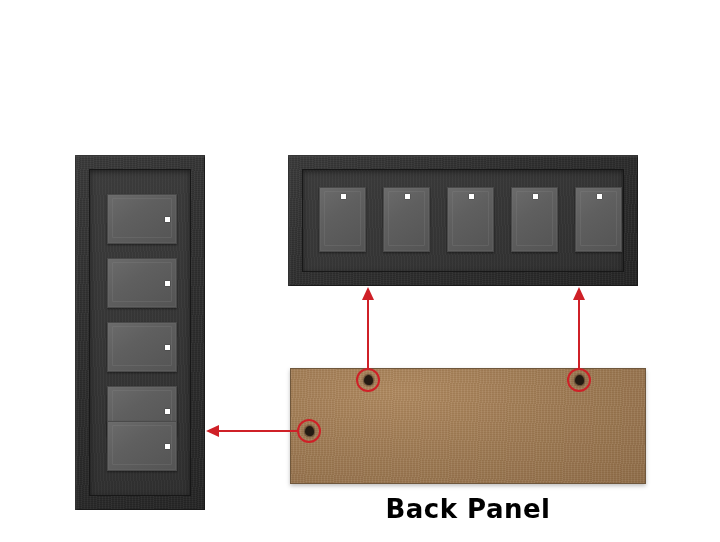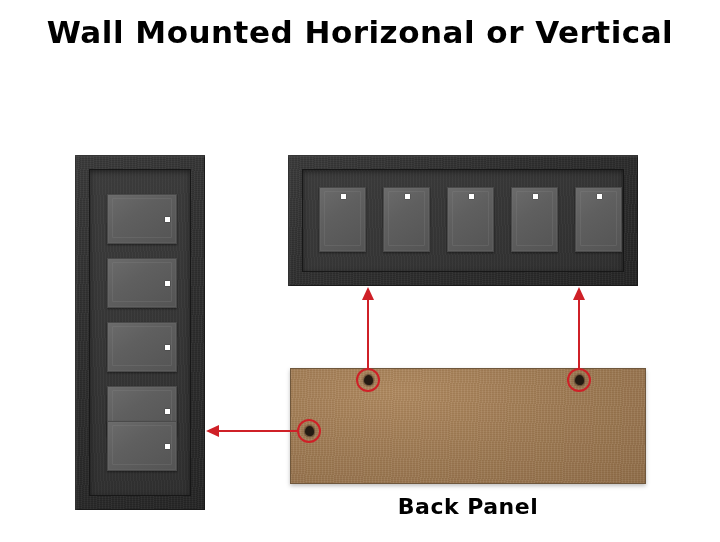--- a/index.html
+++ b/index.html
@@ -31,21 +31,21 @@
     white-space: nowrap;
   }
   .caption {
     position: absolute;
     left: 290px;
     top: 494px;
     width: 356px;
     text-align: center;
     font-family: "DejaVu Sans", sans-serif;
     font-weight: bold;
-    font-size: 22px;
+    font-size: 26px;
     letter-spacing: 0.5px;
     color: #000000;
     white-space: nowrap;
   }
 
   
   .frame {
     position: absolute;
     background:
       repeating-linear-gradient(92deg, rgba(255,255,255,0.030) 0 1px, rgba(0,0,0,0.035) 1px 3px),
@@ -152,21 +152,20 @@
     border-top: 6px solid transparent;
     border-bottom: 6px solid transparent;
     border-right: 13px solid #cf2027;
   }
 </style>
 </head>
 <body>
 
 <div id="stage">
 
-  <div class="title">Wall Mounted Horizonal or Vertical</div>
 
   <div class="frame" style="left:75px; top:155px; width:130px; height:355px;">
     <div class="bevel-top"></div>
     <div class="bevel-left"></div>
     <div class="frame-inner" style="left:14px; top:14px; right:14px; bottom:14px;"></div>
 
     <div class="slot" style="left:32px; top:39px; width:70px; height:50px;">
       <div class="dot" style="right:6px; top:22px;"></div>
     </div>
     <div class="slot" style="left:32px; top:103px; width:70px; height:50px;">

